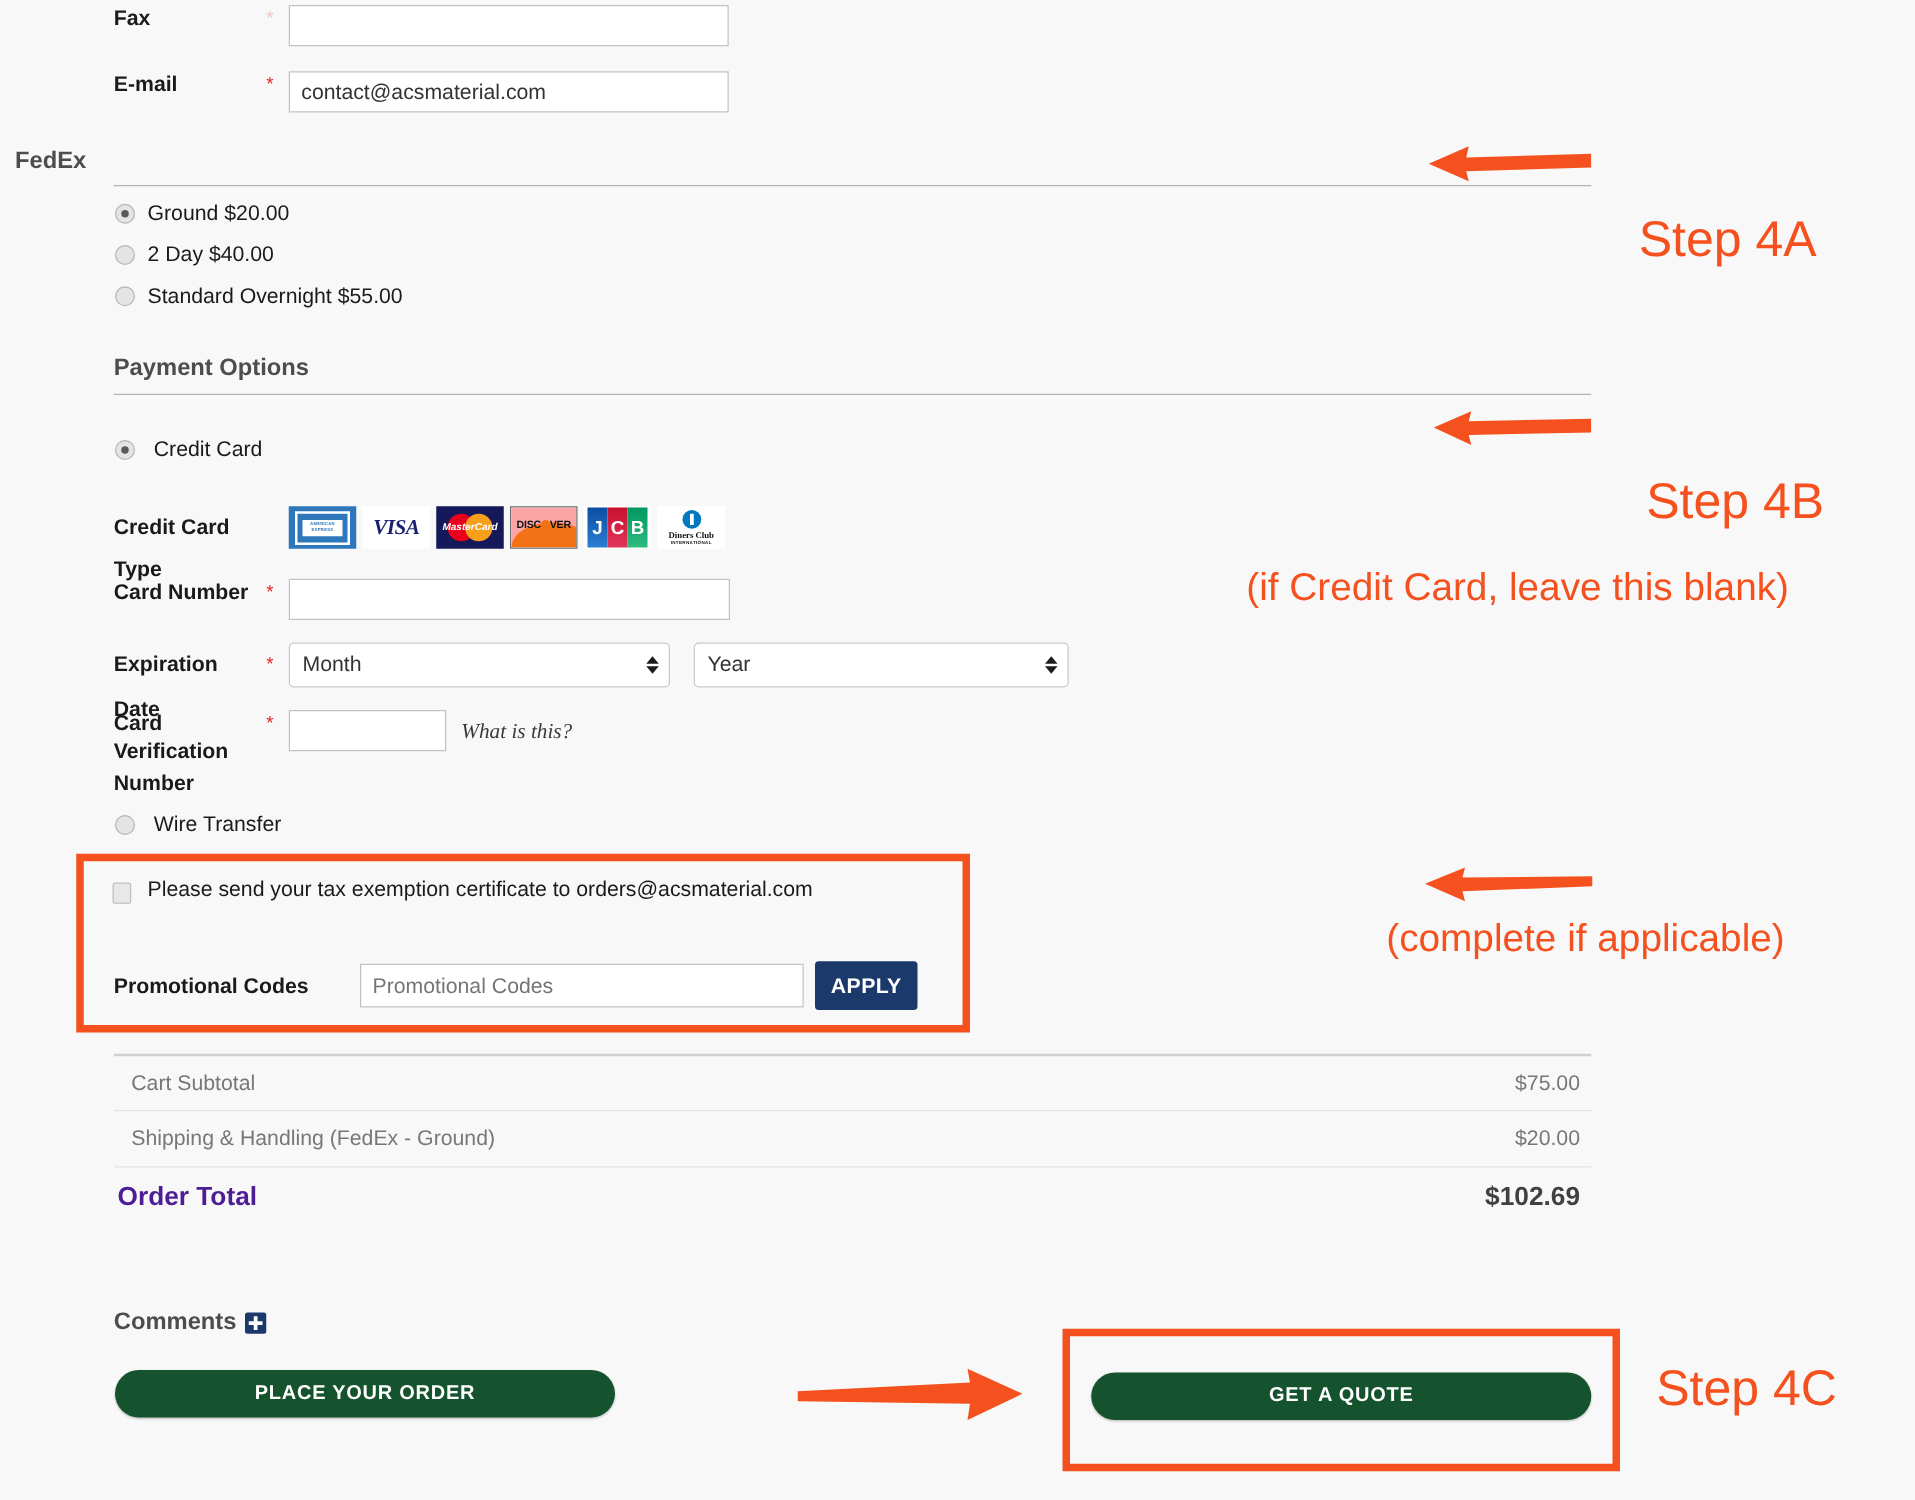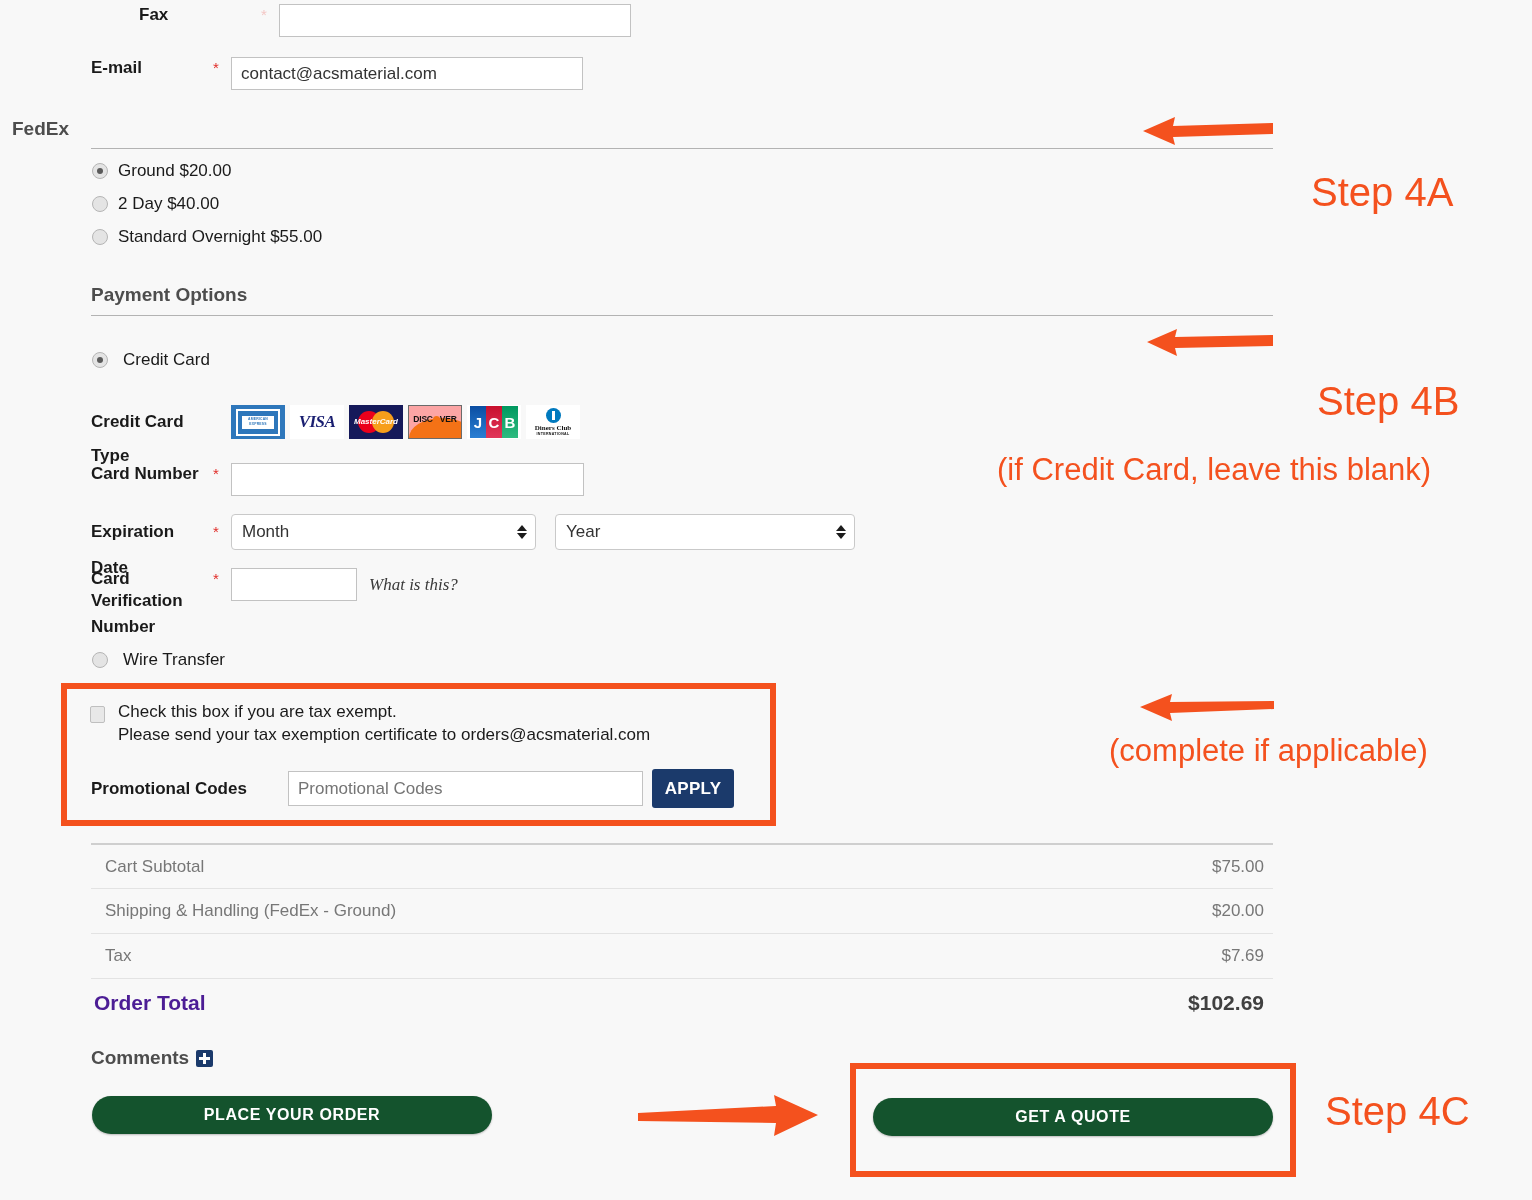--- a/index.html
+++ b/index.html
@@ -103,21 +103,21 @@
     color:#f4511e; font-family:"Liberation Sans", sans-serif;
     white-space:nowrap;
   }
   .arrow { position:absolute; }
 
   .abs { position:absolute; }
 </style>
 </head>
 <body>
 
-<div class="abs row" style="left:0; top:4px; width:700px;padding-left:48px;">
+<div class="abs row" style="left:0; top:4px; width:700px;">
   <div class="lbl">Fax</div>
   <div class="req faint">*</div>
   <input class="txtin" style="width: 352px;" value="">
 </div>
 
 <div class="abs row" style="left:0; top:57px; width:700px;">
   <div class="lbl">E-mail</div>
   <div class="req">*</div>
   <input class="txtin" style="width: 352px;" value="contact@acsmaterial.com">
 </div>
@@ -236,43 +236,38 @@
 <div class="abs radio-row" style="left:92px; top:650px; gap:15px;">
   <span class="radio"></span>
   <span class="radio-lbl">Wire Transfer</span>
 </div>
 
 <div class="abs hl" style="left:61px; top:683px; width:715px; height:143px;"></div>
 
 <div class="abs" style="left:90px; top:700px; display:flex; gap:13px; align-items:flex-start;">
   <span class="chk" style="margin-top:6px;"></span>
   <div>
-    <div style="font-size:17px;color:#1a1a1a;line-height:23px;">Check this box if you are tax exempt.</div>
     <div style="font-size:17px;color:#1a1a1a;line-height:23px;">Please send your tax exemption certificate to orders@acsmaterial.com</div>
   </div>
 </div>
 
 <div class="abs" style="left:91px; top:769px; display:flex; align-items:center;">
   <div style="width:197px;font-size:17px;font-weight:bold;color:#1a1a1a;">Promotional Codes</div>
   <input class="txtin" style="width: 355px; height: 35px; color: rgb(140, 140, 140);" placeholder="Promotional Codes">
   <button class="btn-apply" style="width:82px;height:39px;margin-left:9px;">APPLY</button>
 </div>
 
 <div class="abs" style="left:91px; top:843px; width:1182px;">
   <div class="tot-row" style="height:45px;border-top:2px solid #cfcfcf;">
     <span class="tot-lbl">Cart Subtotal</span>
     <span class="tot-val">$75.00</span>
   </div>
   <div class="tot-row" style="height:45px;">
     <span class="tot-lbl">Shipping &amp; Handling (FedEx - Ground)</span>
     <span class="tot-val">$20.00</span>
-  </div>
-  <div class="tot-row" style="height:45px;">
-    <span class="tot-lbl">Tax</span>
-    <span class="tot-val">$7.69</span>
   </div>
   <div class="tot-row grand" style="height:48px;">
     <span class="tot-lbl">Order Total</span>
     <span class="tot-val">$102.69</span>
   </div>
 </div>
 
 <div class="abs" style="left:91px; top:1047px; display:flex; align-items:center; gap:7px;">
   <span style="font-size:19px;font-weight:bold;color:#4d4d4d;">Comments</span>
   <span style="width:17px;height:17px;background:#1b3a6b;border-radius:2px;position:relative;display:inline-block;">

